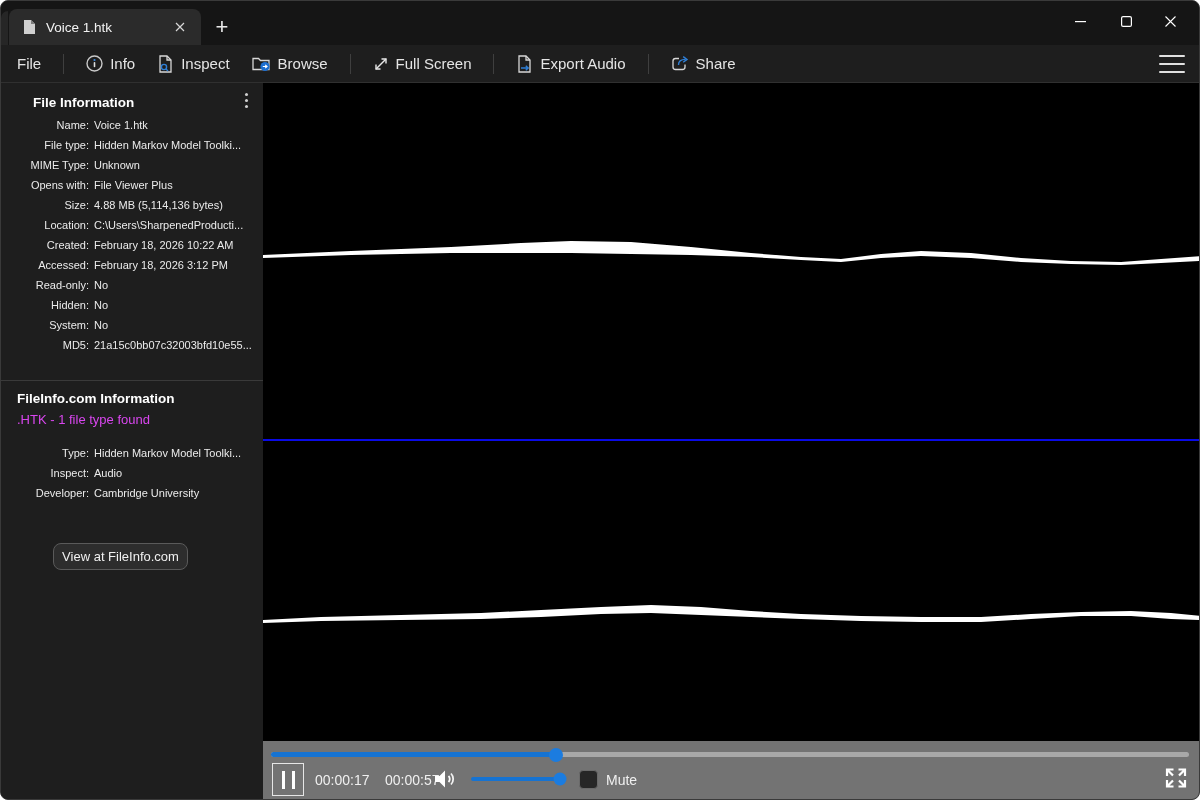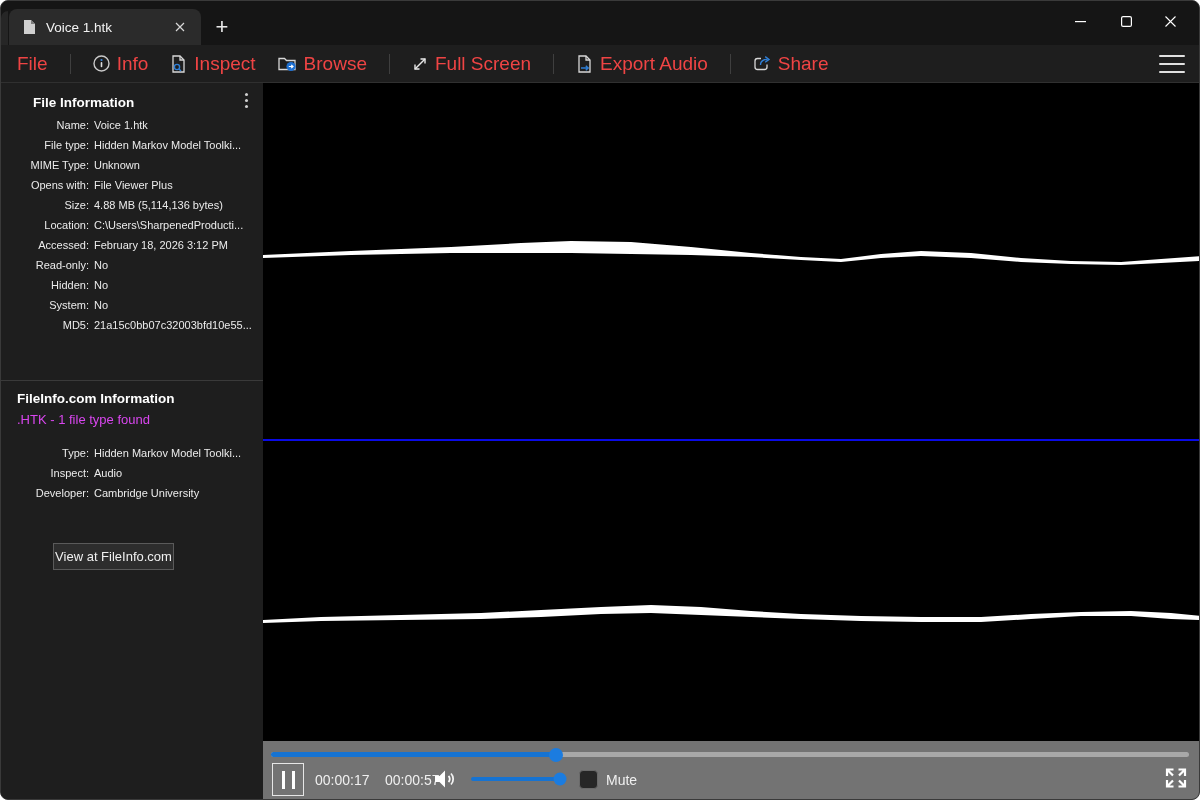--- a/index.html
+++ b/index.html
@@ -29,39 +29,39 @@
   }
   .win-btn { position:absolute; top:0; width:46px; height:40px; display:flex; align-items:center; justify-content:center; cursor:pointer; }
   .win-min { right:96px; } .win-max { right:50px; } .win-close { right:6px; }
 
   
   .toolbar {
     position:absolute; top:44px; left:0; right:0; height:38px;
     background:#1e1e1e; border-bottom:1px solid #303030;
     display:flex; align-items:center; padding-left:16px;
   }
-  .tb-item { display:flex; align-items:center; gap:7px; color:#ef4444; font-size:19px; margin-right:22px; cursor:pointer; white-space:nowrap; }
+  .tb-item { display:flex; align-items:center; gap:7px; color:#e5e5e5; font-size:15px; margin-right:22px; cursor:pointer; white-space:nowrap; }
   .tb-sep { width:1px; height:20px; background:#3f3f3f; margin-right:22px; }
   .hamburger { position:absolute; right:14px; top:9px; width:26px; height:20px; display:flex; flex-direction:column; justify-content:space-between; padding:1px 0; cursor:pointer; }
   .hamburger div { height:2px; background:#e0e0e0; border-radius:1px; }
 
   
   .sidebar { position:absolute; left:0; top:83px; width:262px; bottom:0; background:#1e1e1e; }
   .panel-title { position:absolute; left:16px; font-size:13.5px; font-weight:bold; color:#ffffff; white-space:nowrap; }
   .kebab { position:absolute; right:8px; top:5px; width:18px; height:22px; display:flex; flex-direction:column; align-items:center; justify-content:center; gap:3px; cursor:pointer; }
   .kebab div { width:3px; height:3px; border-radius:50%; background:#d0d0d0; }
   .rows { position:absolute; left:0; right:2px; }
   .info-row { display:flex; height:20px; align-items:center; font-size:11px; }
   .info-label { width:88px; text-align:right; color:#ebebeb; white-space:nowrap; flex:none; }
   .info-value { margin-left:5px; color:#ebebeb; white-space:nowrap; overflow:hidden; flex:1; }
   .divider { position:absolute; left:0; right:0; height:1px; background:#3a3a3a; }
   .subtitle { position:absolute; left:16px; font-size:13px; color:#d946ef; white-space:nowrap; }
   .fi-button {
-    position:absolute; left:52px; top:459px; width:121px; height:27px;
-    background:#2d2d2d; border:1px solid #5a5a5a; border-radius:0;
+    position:absolute; left:52px; top:459px; width:135px; height:27px;
+    background:#2d2d2d; border:1px solid #5a5a5a; border-radius:8px;
     color:#f0f0f0; font-size:13px; font-family:"Liberation Sans", sans-serif; cursor:pointer;
   }
 
   
   .stage { position:absolute; left:262px; top:82px; right:0; height:658px; background:#000000; }
   .stage svg { display:block; }
 
   
   .bottombar { position:absolute; left:262px; top:740px; right:0; bottom:0; background:#737373; }
   .seek { position:absolute; left:8px; right:10px; top:11px; height:5px; background:#a8a8a8; border-radius:3px; cursor:pointer; }
@@ -217,20 +217,24 @@
         </div>
       <div class="info-row">
           <span class="info-label">Size:</span>
           <span class="info-value">4.88 MB (5,114,136 bytes)</span>
         </div>
       <div class="info-row">
           <span class="info-label">Location:</span>
           <span class="info-value">C:\Users\SharpenedProducti...</span>
         </div>
       <div class="info-row">
+          <span class="info-label">Created:</span>
+          <span class="info-value">February 18, 2026 10:22 AM</span>
+        </div>
+      <div class="info-row">
           <span class="info-label">Accessed:</span>
           <span class="info-value">February 18, 2026 3:12 PM</span>
         </div>
       <div class="info-row">
           <span class="info-label">Read-only:</span>
           <span class="info-value">No</span>
         </div>
       <div class="info-row">
           <span class="info-label">Hidden:</span>
           <span class="info-value">No</span>

